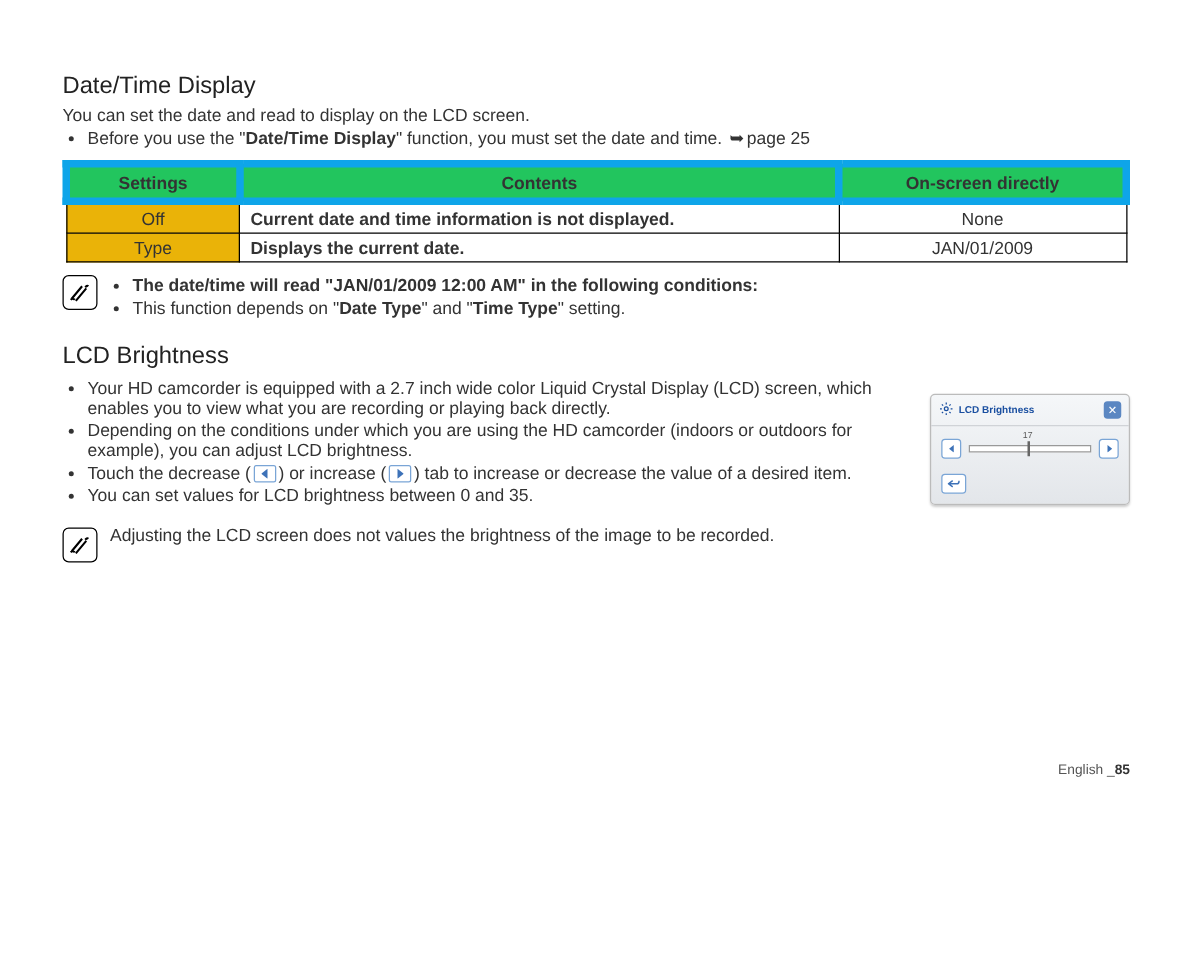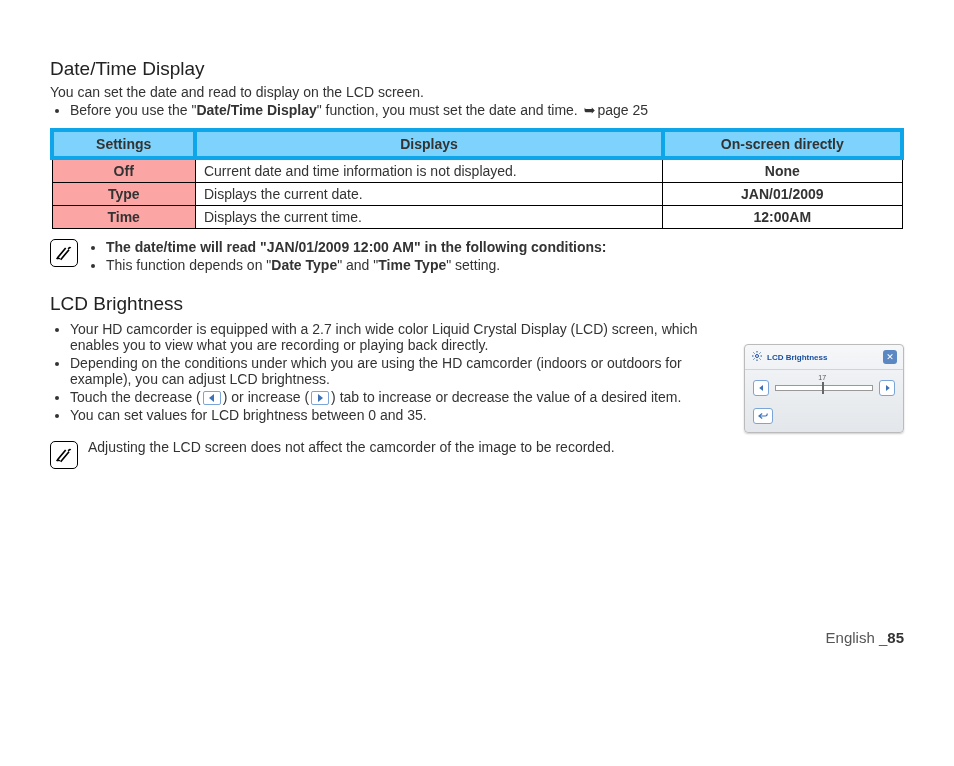--- a/index.html
+++ b/index.html
@@ -25,37 +25,38 @@
   }
   ul.plain li { margin: 2px 0; }
   .bold { font-weight: bold; }
   .arrow-ref::before { content: "➥"; margin: 0 2px 0 2px; }
   table.settings {
     width: 100%;
     border-collapse: collapse;
     margin: 6px 0 8px 0;
   }
   table.settings th {
-    background: #7dd3fc;
+    background: #22c55e;
     font-weight: bold;
     padding: 4px 21px;
-    border: 4px solid #0ea5e9;
+    border: 6px solid #0ea5e9;
   }
   table.settings td {
     padding: 3px 8px;
     border: 1px solid #000;
+    font-weight: bold;
   }
   table.settings td.label {
     text-align: center;
-    font-weight: bold;
-    background: #fca5a5;
+    font-weight: normal;
+    background: #eab308;
   }
   table.settings td.display {
     text-align: center;
-    font-weight: bold;
+    font-weight: normal;
   }
   .note-row {
     display: flex;
     align-items: flex-start;
     gap: 10px;
     margin: 6px 0 14px 0;
   }
   .note-icon {
     width: 26px;
     height: 26px;
@@ -83,21 +84,21 @@
     justify-content: center;
     width: 16px;
     height: 12px;
     border: 1px solid #7aa5d6;
     border-radius: 2px;
     background: #fff;
     vertical-align: middle;
     margin: 0 2px;
   }
   .mini-btn svg { width: 6px; height: 8px; }
-  .main-col { display: flex; gap: 18px; align-items: flex-end; }
+  .main-col { display: flex; gap: 18px; align-items: center; }
   .main-text { flex: 1; }
   .lcd-panel {
     width: 158px;
     flex: 0 0 158px;
     background: linear-gradient(#f5f7f9, #e3e6ea);
     border: 1px solid #bbb;
     border-radius: 4px;
     box-shadow: 0 1px 2px rgba(0,0,0,0.2);
     margin-top: 4px;
   }
@@ -173,57 +174,52 @@
     border-radius: 3px;
     background: #fff;
     display: flex;
     align-items: center;
     justify-content: center;
   }
   .lcd-return svg { width: 10px; height: 8px; }
   .page-footer {
     text-align: right;
     color: #555;
-    font-size: 15px;
+    font-size: 11px;
     margin-top: 160px;
   }
   .page-footer .num { font-weight: bold; color: #333; }
 </style>
 </head>
 <body>
 
 <h2>Date/Time Display</h2>
 <p>You can set the date and read to display on the LCD screen.</p>
 <ul class="plain">
   <li>
     <span>Before you use the "</span><span class="bold">Date/Time Display</span><span>" function, you must set the date and time. </span><span class="arrow-ref"></span><span>page 25</span>
   </li>
 </ul>
 
 <table class="settings">
   <tbody>
       <tr>
     <th>Settings</th>
-    <th>Displays</th>
+    <th>Contents</th>
     <th>On-screen directly</th>
   </tr>
   <tr>
     <td class="label">Off</td>
     <td>Current date and time information is not displayed.</td>
     <td class="display">None</td>
   </tr>
   <tr>
     <td class="label">Type</td>
     <td>Displays the current date.</td>
     <td class="display">JAN/01/2009</td>
-  </tr>
-  <tr>
-    <td class="label">Time</td>
-    <td>Displays the current time.</td>
-    <td class="display">12:00AM</td>
   </tr>
 </tbody>
   </table>
 
 <div class="note-row">
   <div class="note-icon">
     <svg viewBox="0 0 24 24">
         <path fill="none" stroke="#000" stroke-width="2" d="M4 18 L14 6 M8 20 L18 8 M3 19c1-1 3-1 4 0 M17 7c1-1 2-2 3-1"></path>
       </svg>
   </div>
@@ -298,19 +294,19 @@
   </div>
 </div>
 
 <div class="note-row">
   <div class="note-icon">
     <svg viewBox="0 0 24 24">
         <path fill="none" stroke="#000" stroke-width="2" d="M4 18 L14 6 M8 20 L18 8 M3 19c1-1 3-1 4 0 M17 7c1-1 2-2 3-1"></path>
       </svg>
   </div>
   <div class="note-body">
-    <span>Adjusting the LCD screen does not affect the camcorder of the image to be recorded.</span>
+    <span>Adjusting the LCD screen does not values the brightness of the image to be recorded.</span>
   </div>
 </div>
 
 <div class="page-footer">
   <span>English _</span><span class="num">85</span>
 </div>
 
 </body></html>

